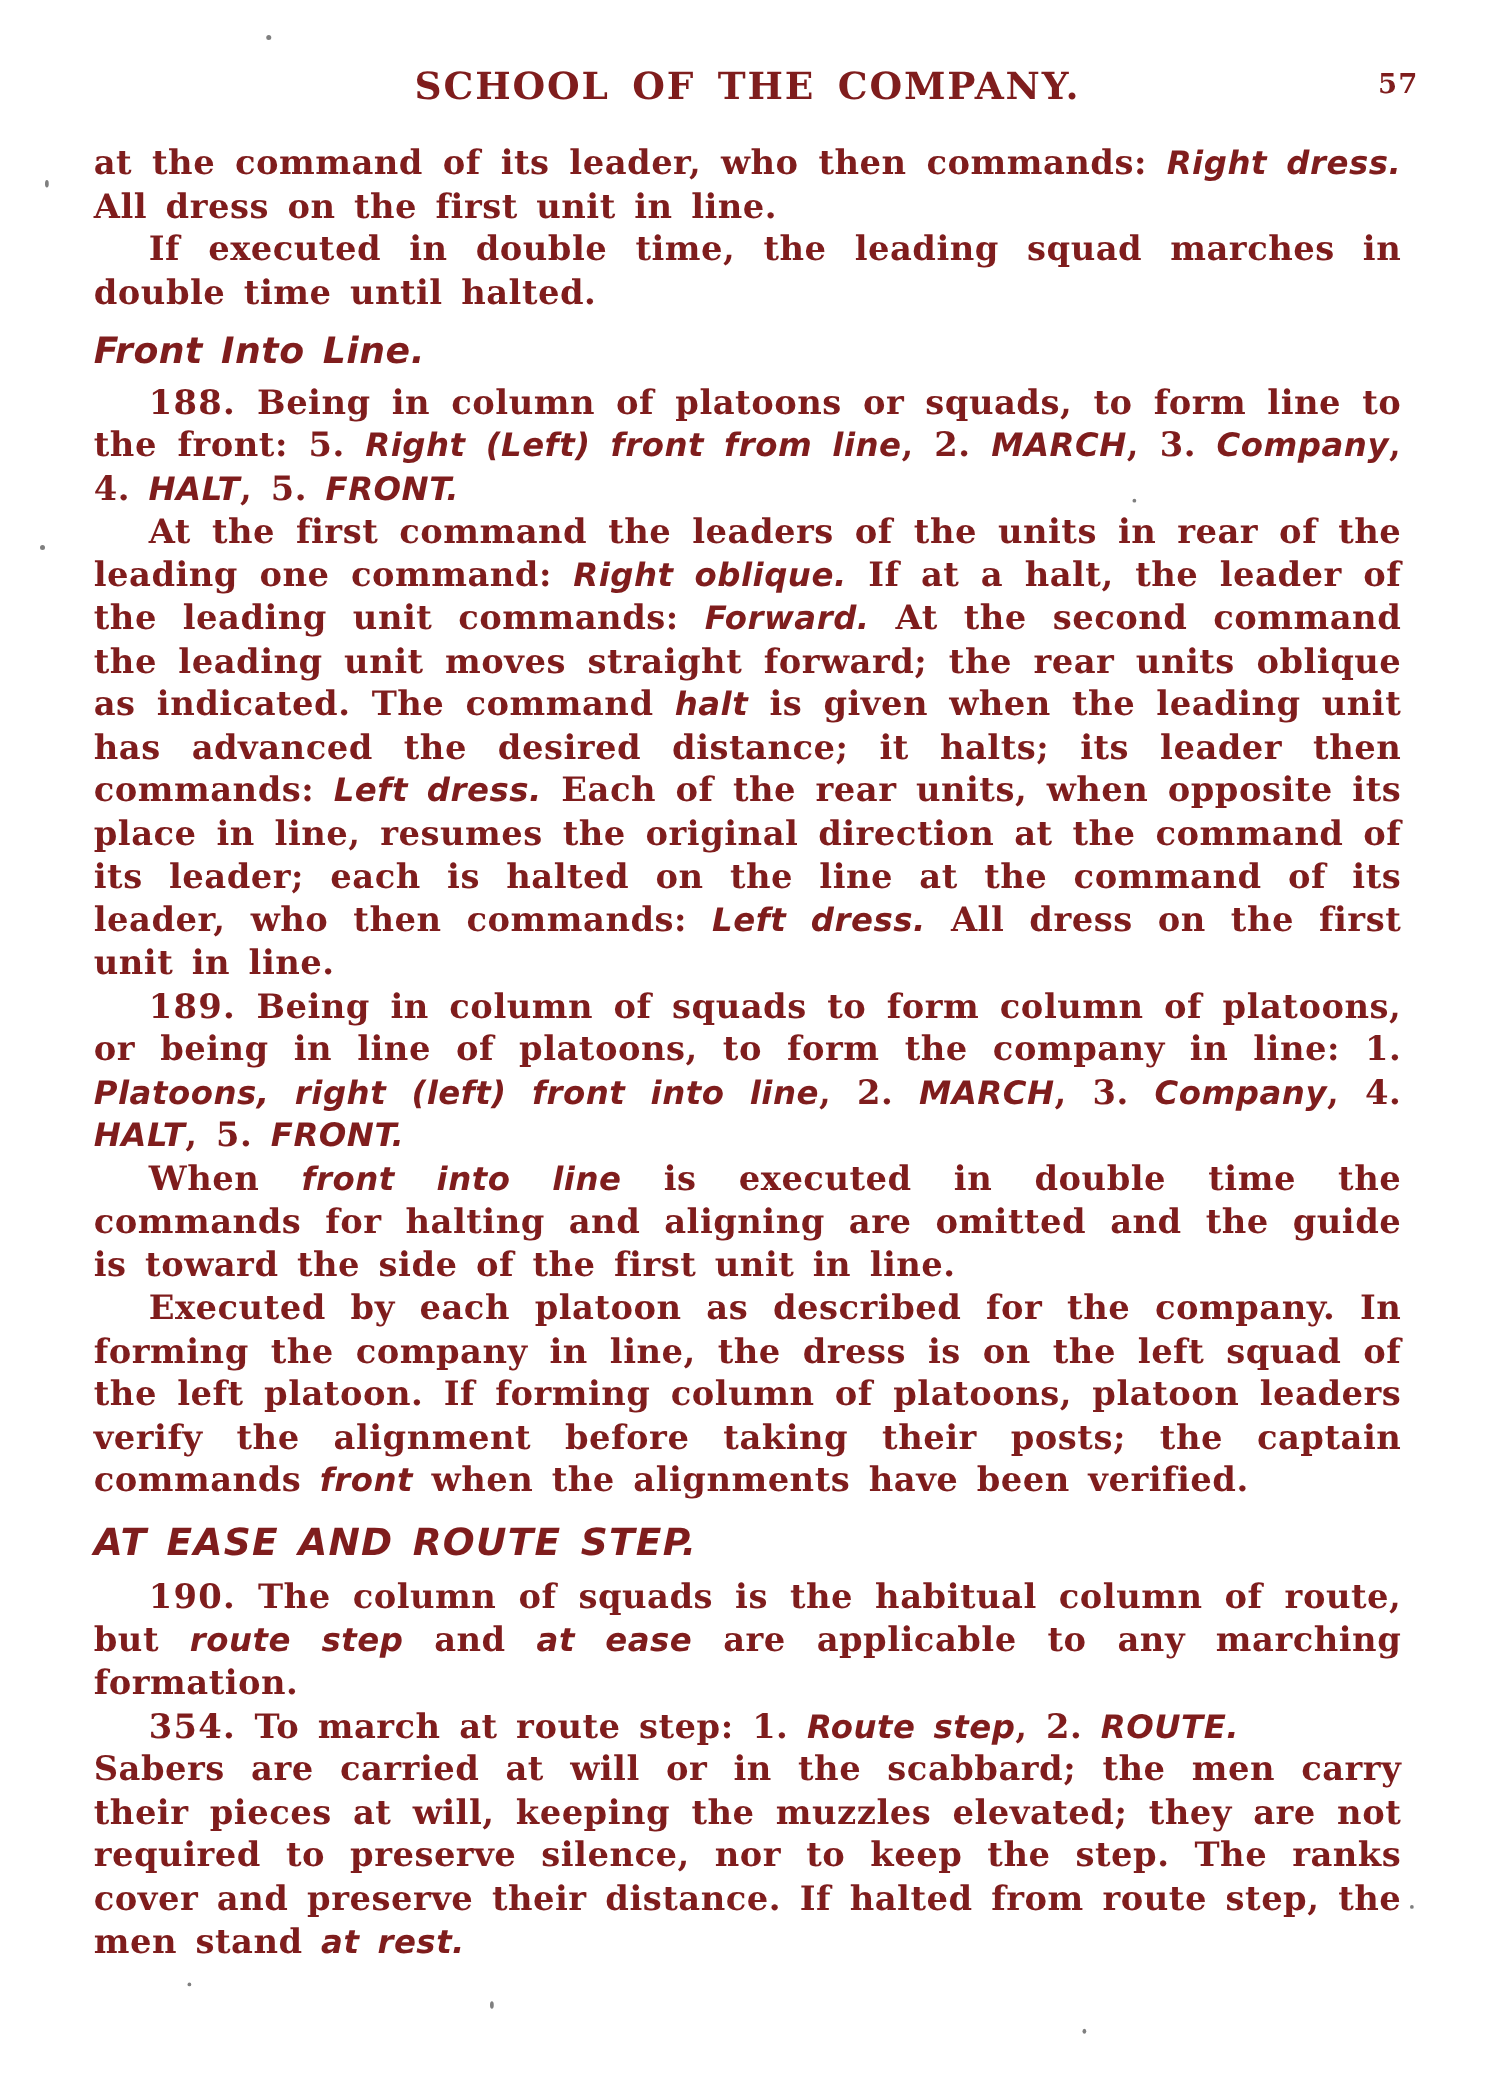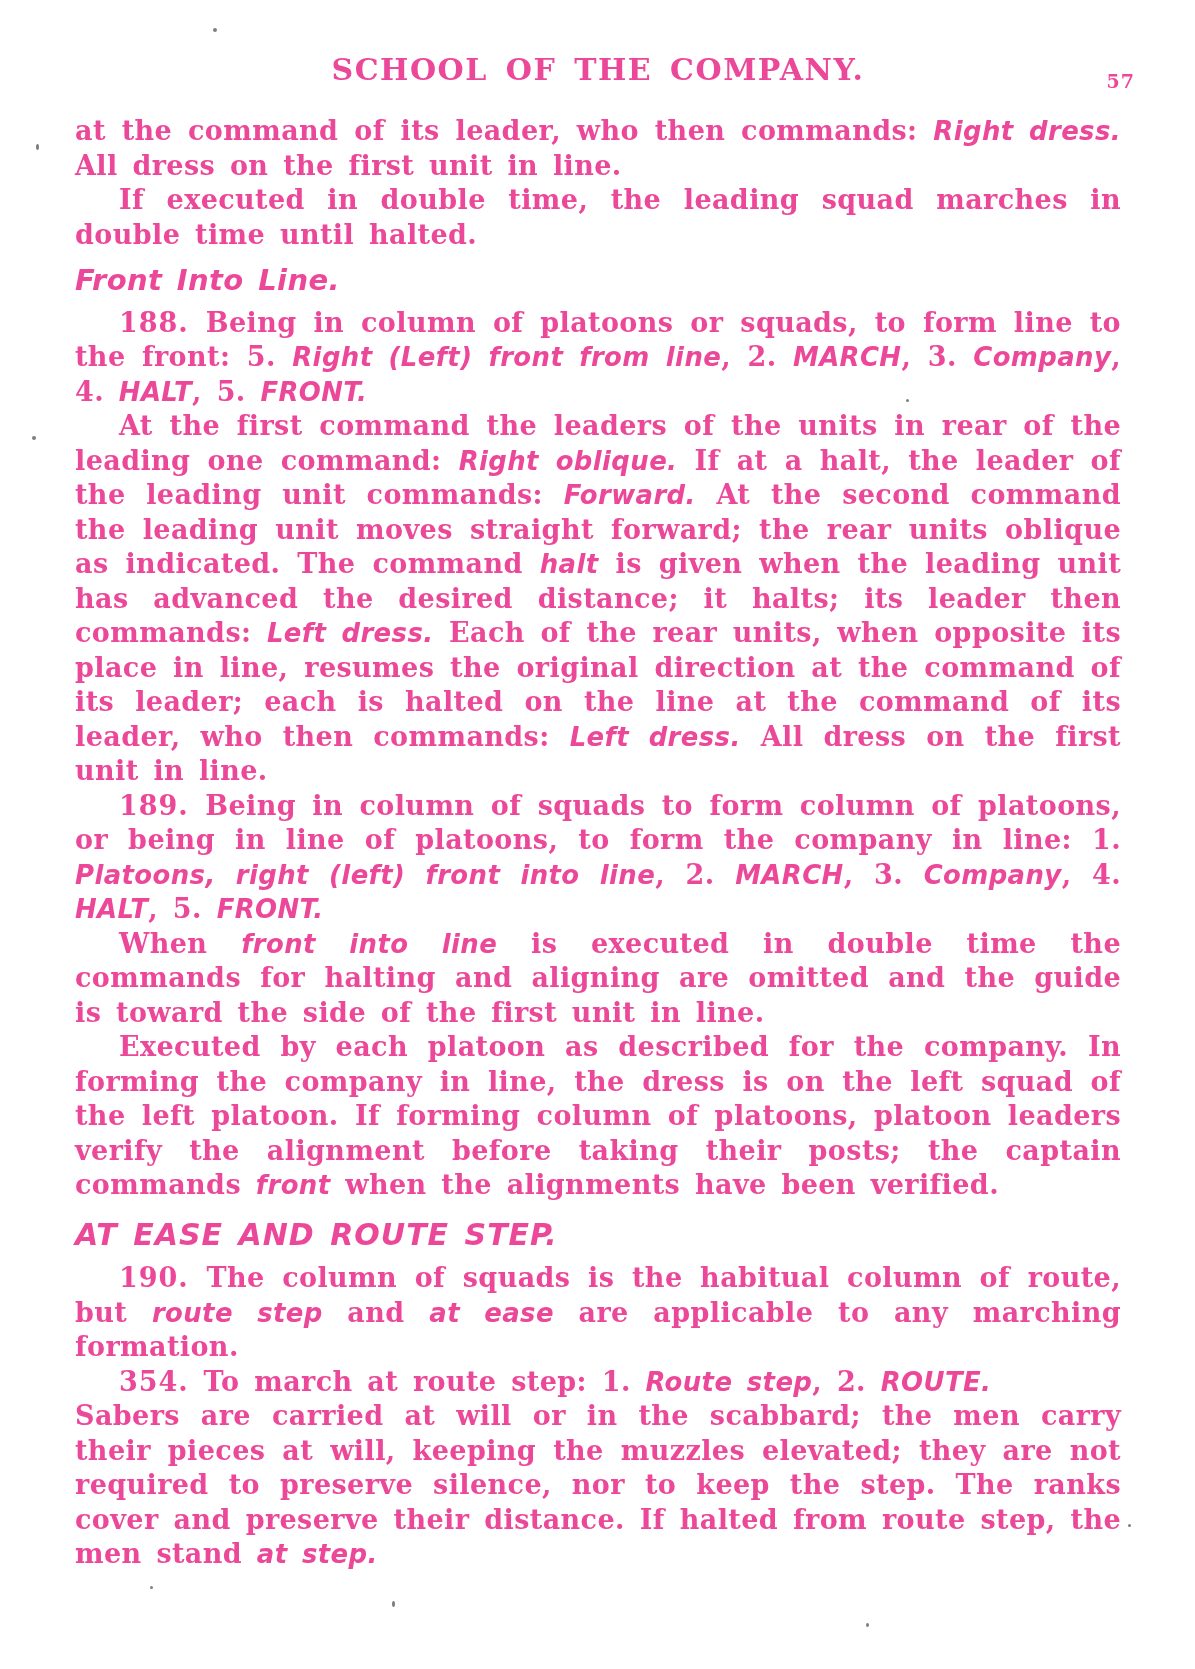--- a/index.html
+++ b/index.html
@@ -1,42 +1,42 @@
 <!DOCTYPE html>
 <html><head>
 <meta charset="utf-8">
 <style>
   html, body { margin: 0; padding: 0; background: #ffffff; }
   .page {
     position: relative;
     width: 1195px;
     height: 1669px;
     background: #ffffff;
-    color: #ec4899;
+    color: #7f1d1d;
     font-family: "DejaVu Serif", serif;
     font-weight: 700;
     overflow: hidden;
   }
   .running-header {
     position: absolute;
     top: 52px;
     left: 75px;
     width: 1046px;
     text-align: center;
   }
   .head-title {
     font-size: 30px;
     letter-spacing: 1.5px;
     word-spacing: 6px;
   }
   .page-num {
     position: absolute;
     right: -14px;
-    top: 18px;
-    font-size: 19px;
+    top: 2px;
+    font-size: 22px;
     letter-spacing: 1px;
   }
   .content {
     position: absolute;
     top: 114px;
     left: 75px;
     width: 1046px;
   }
   .para {
     margin: 0;
@@ -106,21 +106,21 @@
     <p class="para"><span>When </span><span class="cmd">front into line</span><span> is executed in double time the commands for halting and aligning are omitted and the guide is toward the side of the first unit in line.</span></p>
 
     <p class="para"><span>Executed by each platoon as described for the company. In forming the company in line, the dress is on the left squad of the left platoon. If forming column of platoons, platoon leaders verify the alignment before taking their posts; the captain commands </span><span class="cmd">front</span><span> when the alignments have been verified.</span></p>
 
     <h3 class="para subheading caps">AT EASE AND ROUTE STEP.</h3>
 
     <p class="para"><span class="num">190.</span><span> The column of squads is the habitual column of route, but </span><span class="cmd">route step</span><span> and </span><span class="cmd">at ease</span><span> are applicable to any marching formation.</span></p>
 
     <p class="para"><span class="num">354.</span><span> To march at route step: 1. </span><span class="cmd">Route step</span><span>, 2. </span><span class="cmd">ROUTE.</span></p>
 
-    <p class="para cont"><span>Sabers are carried at will or in the scabbard; the men carry their pieces at will, keeping the muzzles elevated; they are not required to preserve silence, nor to keep the step. The ranks cover and preserve their distance. If halted from route step, the men stand </span><span class="cmd">at step.</span></p>
+    <p class="para cont"><span>Sabers are carried at will or in the scabbard; the men carry their pieces at will, keeping the muzzles elevated; they are not required to preserve silence, nor to keep the step. The ranks cover and preserve their distance. If halted from route step, the men stand </span><span class="cmd">at rest.</span></p>
 
   </div>
 
   <div class="speck" style="left:213px; top:28px;"></div>
   <div class="speck" style="left:36px; top:144px; width:3px; height:6px;"></div>
   <div class="speck" style="left:32px; top:436px;"></div>
   <div class="speck" style="left:906px; top:399px; width:3px; height:3px;"></div>
   <div class="speck" style="left:1128px; top:1524px; width:3px; height:3px;"></div>
   <div class="speck" style="left:150px; top:1586px; width:3px; height:3px;"></div>
   <div class="speck" style="left:392px; top:1601px; width:3px; height:6px;"></div>

